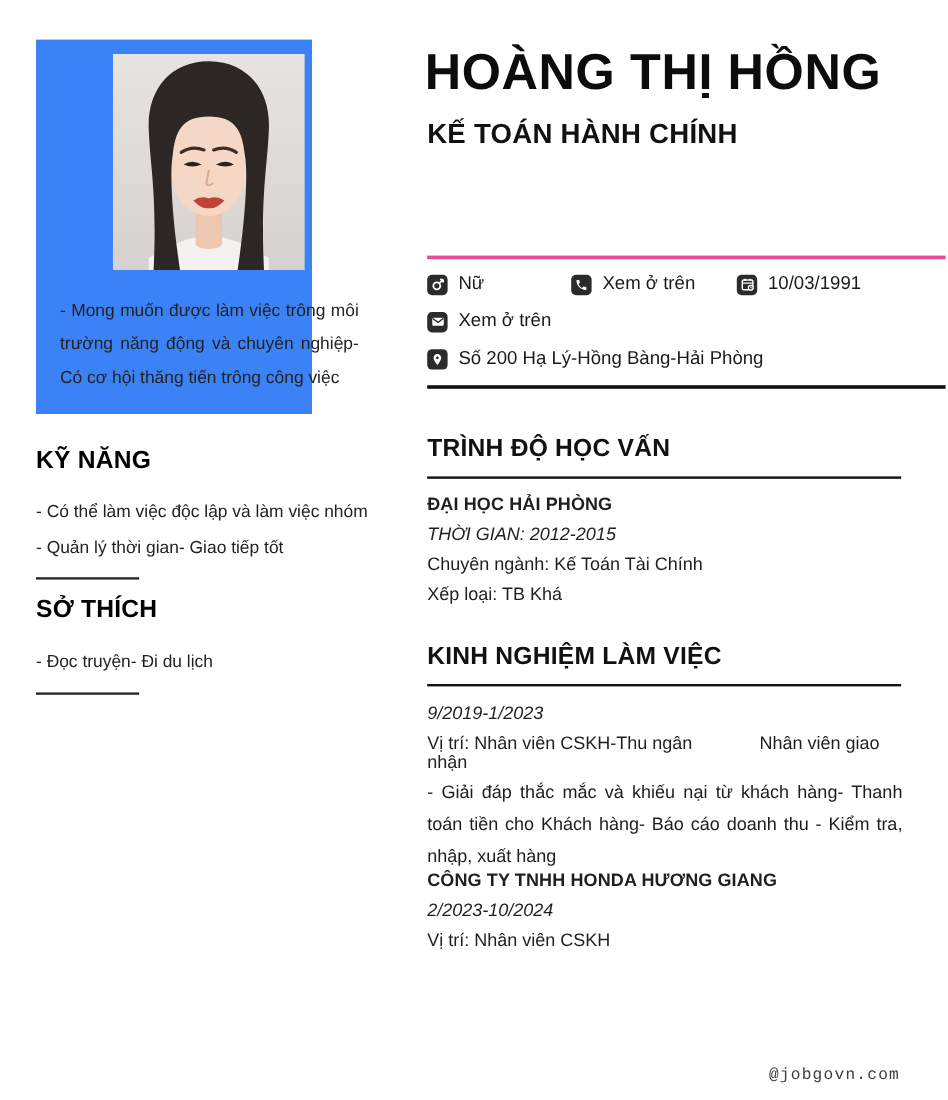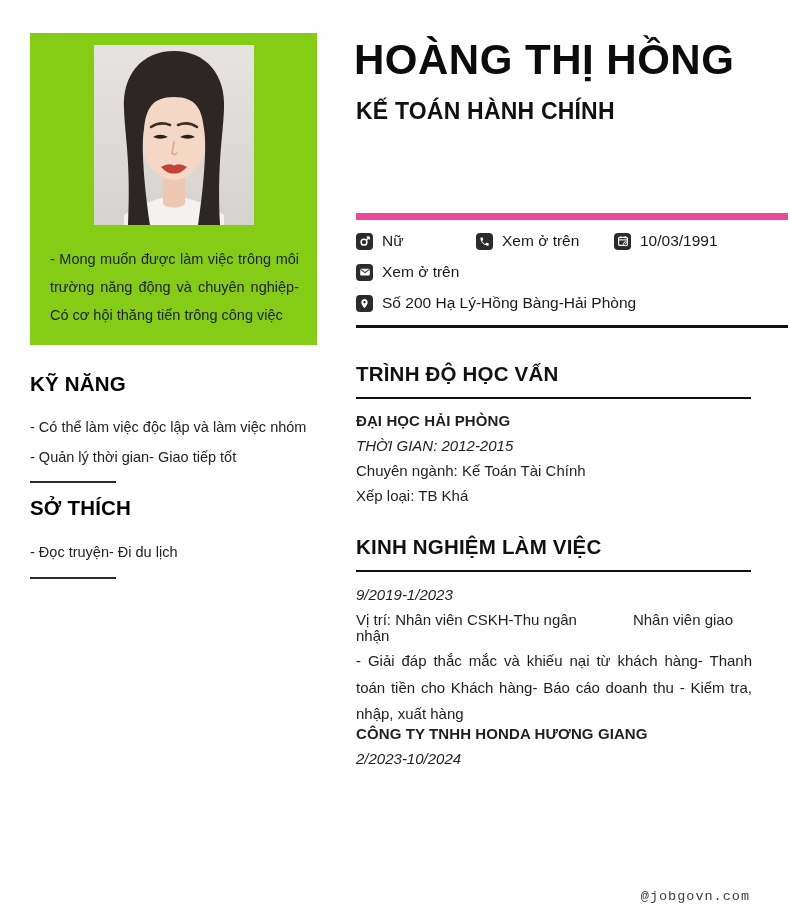--- a/index.html
+++ b/index.html
@@ -7,22 +7,22 @@
   body {
     position:relative;
     background:#ffffff;
     font-family:"Liberation Sans", sans-serif;
     color:#1f1f1f;
     overflow:hidden;
   }
   
   .sidebar-box {
     position:absolute; left:30px; top:33px;
-    width:287px; height:312px;
-    background:#84cc16;
+    width:230px; height:312px;
+    background:#3b82f6;
   }
   .photo {
     position:absolute; left:64px; top:12px;
     width:160px; height:180px; display:block;
   }
   .objective {
     position:absolute; top:212px; left:20px; width:249px;
     font-size:14.5px; line-height:28px; text-align:justify; color:#222;
   }
   .side-h {
@@ -42,21 +42,21 @@
     position:absolute; left:354px; top:36px;
     font-size:42px; font-weight:700; color:#0c0c0c; letter-spacing:0.5px;
     white-space:nowrap;
   }
   .job-title {
     position:absolute; left:356px; top:98px;
     font-size:23px; font-weight:700; color:#111; letter-spacing:0.2px;
   }
   .contact {
     position:absolute; left:356px; top:213px; width:432px;
-    border-top:7px solid #ec4899; border-bottom:3px solid #111;
+    border-top:3px solid #ec4899; border-bottom:3px solid #111;
     padding:12px 0 13px;
   }
   .contact-row { display:flex; align-items:center; margin-bottom:13px; }
   .contact-row:last-child { margin-bottom:0; }
   .contact-item { display:flex; align-items:center; gap:9px; font-size:15.5px; color:#1a1a1a; }
   .cw1 { width:120px; } .cw2 { width:138px; }
   .icon-badge {
     width:17px; height:17px; flex:none;
     background:#2b2b2b; border-radius:4px;
     display:flex; align-items:center; justify-content:center;
@@ -190,15 +190,18 @@
   <div class="job-time">9/2019-1/2023</div>
   <div class="job-pos">
     <span>Vị trí: Nhân viên CSKH-Thu ngân</span><span class="pos2">Nhân viên giao nhận</span>
   </div>
   <div class="job-desc">- Giải đáp thắc mắc và khiếu nại từ khách hàng- Thanh toán tiền cho Khách hàng- Báo cáo doanh thu - Kiểm tra, nhập, xuất hàng</div>
 </div>
 
 <div class="job" style="top:726px;">
   <div class="job-company">CÔNG TY TNHH HONDA HƯƠNG GIANG</div>
   <div class="job-time">2/2023-10/2024</div>
+  <div class="job-pos">
+    <span>Vị trí: Nhân viên CSKH</span><span></span>
+  </div>
 </div>
 
 <div class="watermark">@jobgovn.com</div>
 
 </body></html>

